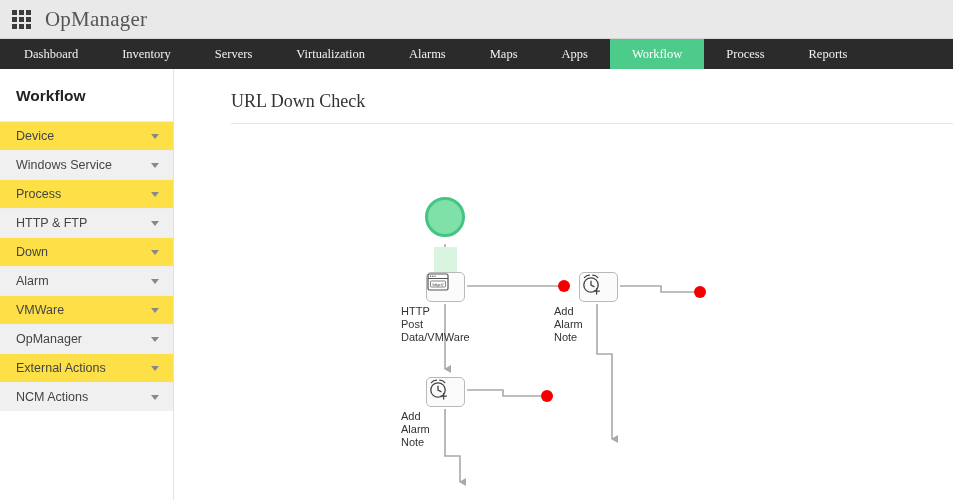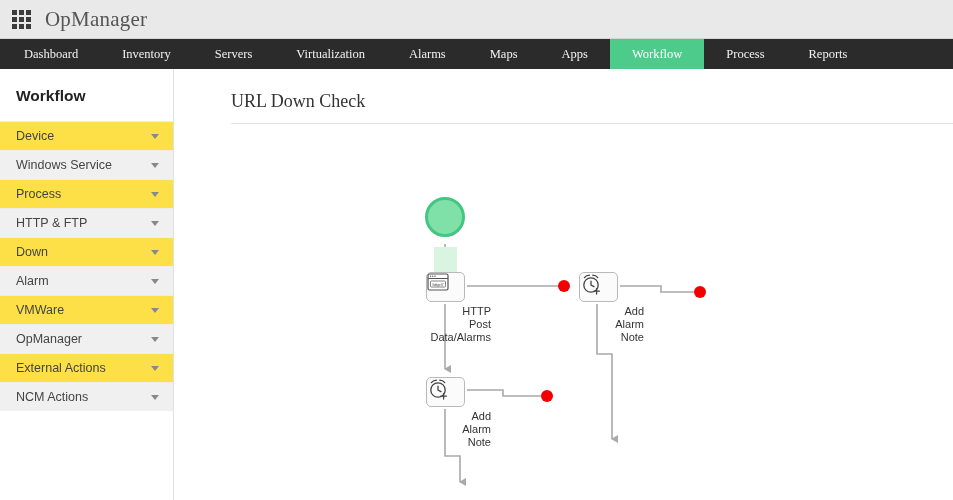--- a/index.html
+++ b/index.html
@@ -114,21 +114,21 @@
     width: 39px; height: 30px;
     background: #fbfbfb;
     border: 1px solid #b9b9b9;
     border-radius: 5px;
     display: flex; align-items: center; justify-content: center;
     cursor: pointer;
   }
   .node-label {
     position: absolute;
     width: 90px;
-    text-align: right;
+    text-align: left;
     font-size: 11px;
     line-height: 13px;
     color: #333;
   }
   .start-node {
     position: absolute;
     width: 40px; height: 40px;
     border-radius: 50%;
     background: #7fe0a8;
     border: 3px solid #44c584;
@@ -261,21 +261,21 @@
         <circle cx="3.6" cy="3.3" r="0.7" fill="#555"></circle>
         <circle cx="5.8" cy="3.3" r="0.7" fill="#555"></circle>
         <circle cx="8.0" cy="3.3" r="0.7" fill="#555"></circle>
         <rect x="3.5" y="8" width="15" height="6" rx="0.8" fill="#fff" stroke="#777" stroke-width="0.9"></rect>
         <text x="11" y="12.8" font-size="4.4" text-anchor="middle" fill="#333" font-family="'Liberation Sans', sans-serif">http://</text>
       </svg>
     </div>
     <div class="node-label" style="left:195px; top:181px;">
       <div>HTTP</div>
       <div>Post</div>
-      <div>Data/Alarms</div>
+      <div>Data/VMWare</div>
     </div>
 
     <div class="node" style="left:373px; top:148px;">
       <svg width="24" height="22" viewBox="0 0 24 22">
         <g fill="none" stroke="#444" stroke-width="1.3" stroke-linecap="round">
           <circle cx="11" cy="12" r="7.2"></circle>
           <path d="M4.4 4.6 A7 7 0 0 1 9.4 2.2"></path>
           <path d="M17.8 4.6 A7 7 0 0 0 12.8 2.2"></path>
           <path d="M11 8.2 L11 12 L14 13.6"></path>
           <path d="M16.6 15.4 L16.6 21"></path>

